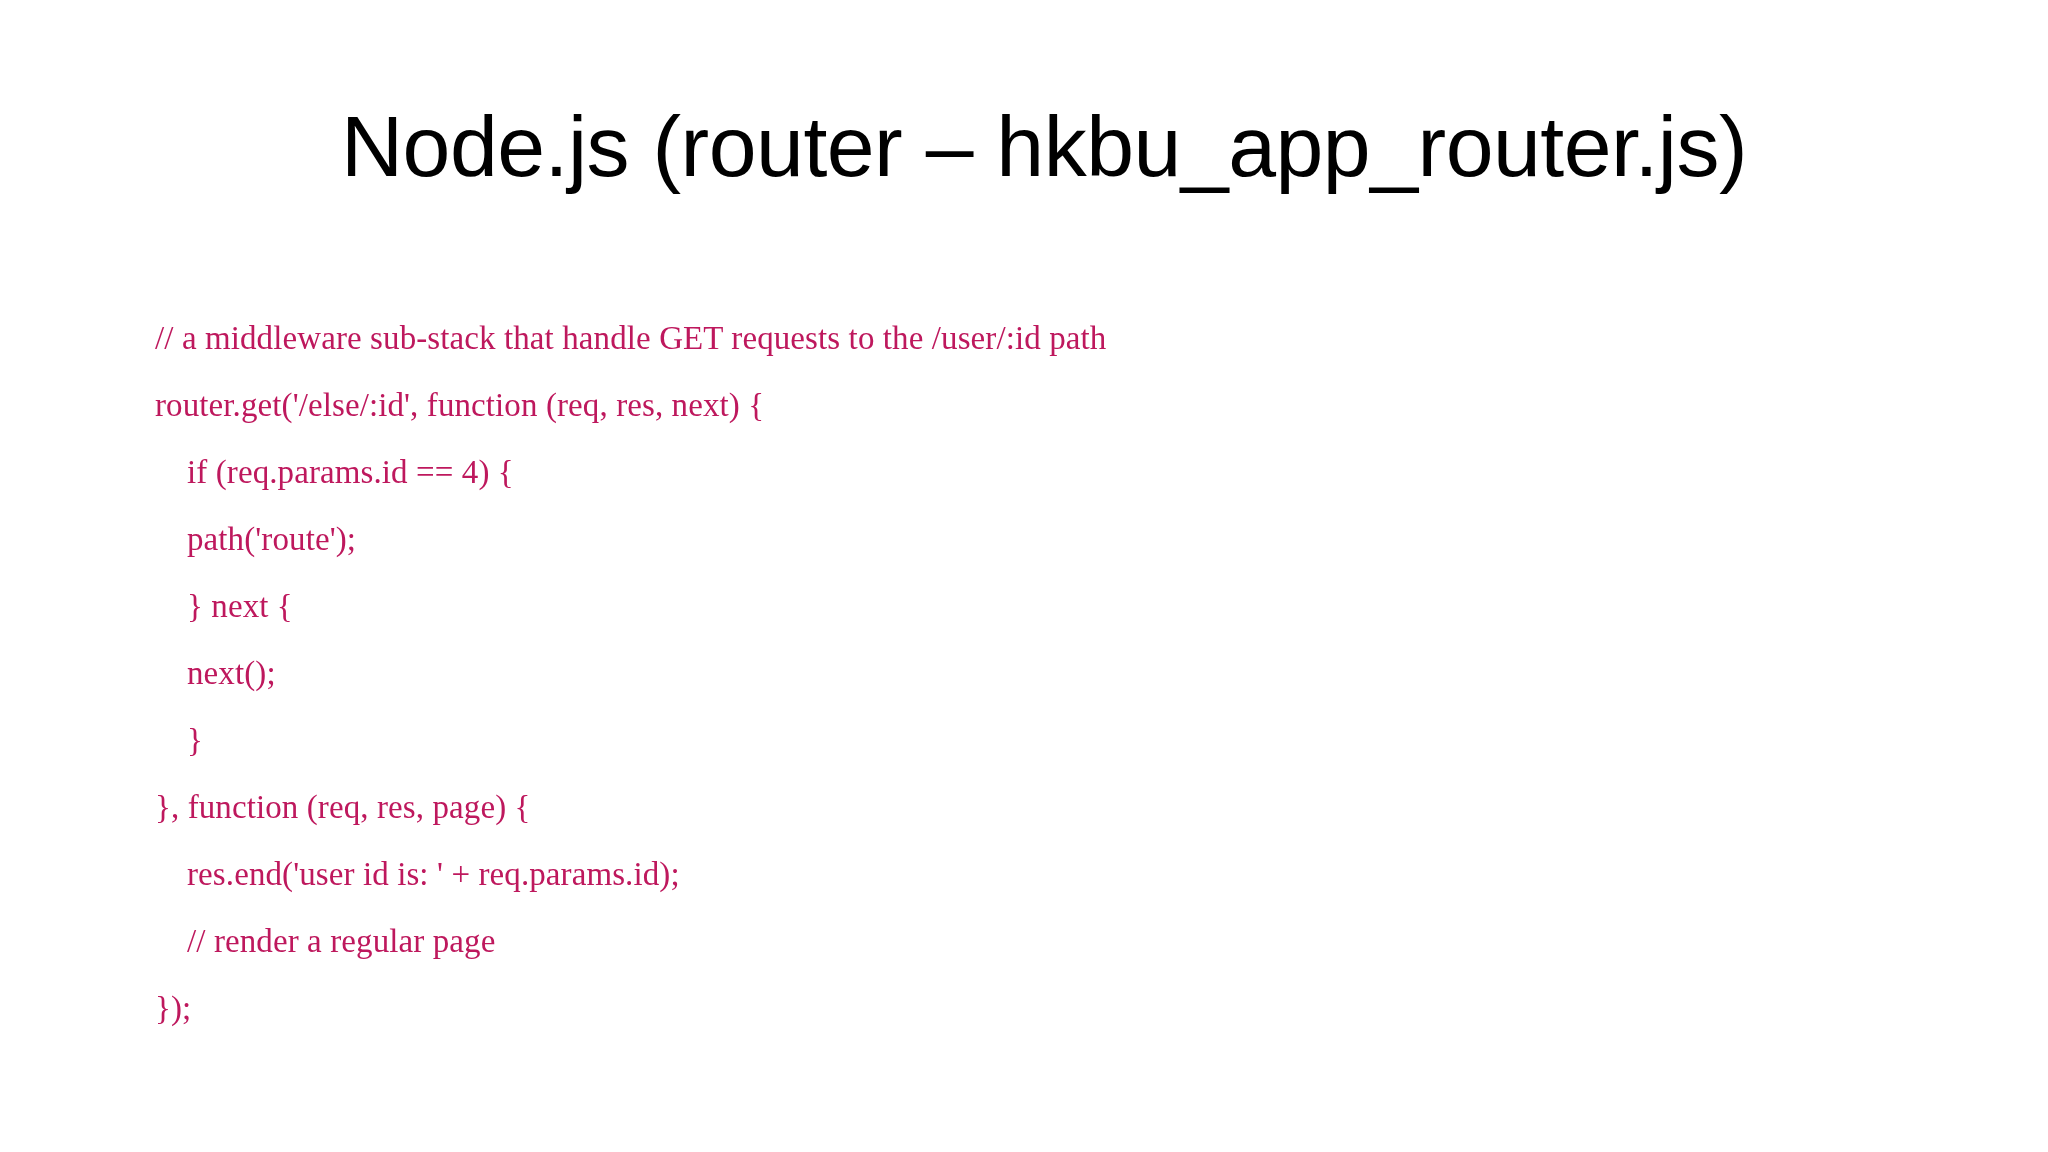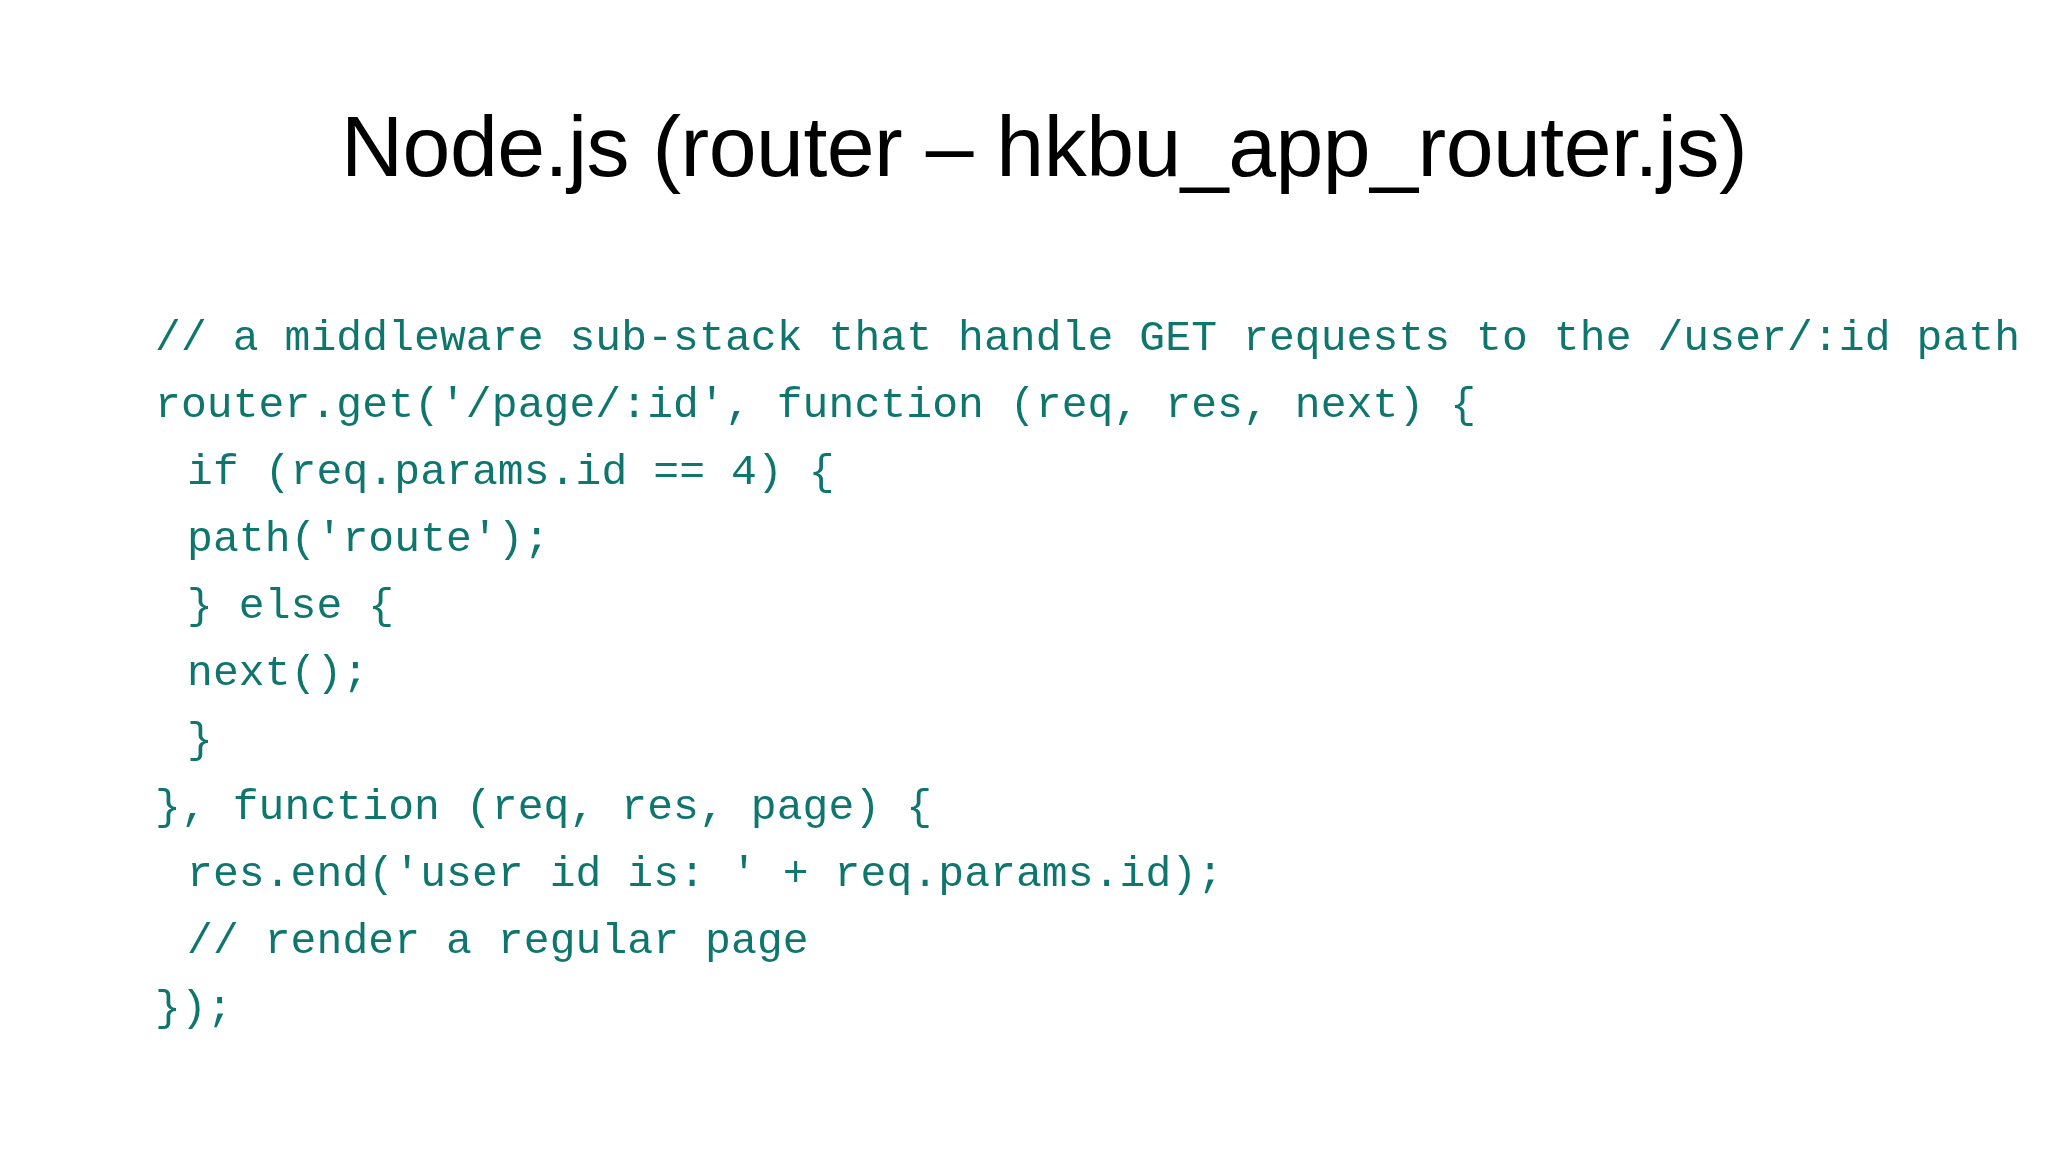--- a/index.html
+++ b/index.html
@@ -42,45 +42,45 @@
 
   
   .code-body {
     position: absolute;
     left: 155px;
     top: 305px;
     width: 1760px;
   }
 
   .code-line {
-    font-family: Liberation Mono, monospace;
-    font-size: 43px;
+    font-family: Liberation Serif, serif;
+    font-size: 33px;
     font-weight: 400;
     line-height: 67px;
-    color: #0f766e;
+    color: #be185d;
     white-space: pre;
     letter-spacing: 0.1px;
   }
 
   .code-line.indent-0 { padding-left: 0px; }
   .code-line.indent-1 { padding-left: 32px; }
 </style>
 </head>
 <body>
 
 <div class="slide">
 
   <div class="slide-title">Node.js (router – hkbu_app_router.js)</div>
 
   <div class="code-body">
     <div class="code-line indent-0">// a middleware sub-stack that handle GET requests to the /user/:id path</div>
-    <div class="code-line indent-0">router.get('/page/:id', function (req, res, next) {</div>
+    <div class="code-line indent-0">router.get('/else/:id', function (req, res, next) {</div>
     <div class="code-line indent-1">if (req.params.id == 4) {</div>
     <div class="code-line indent-1">path('route');</div>
-    <div class="code-line indent-1">} else {</div>
+    <div class="code-line indent-1">} next {</div>
     <div class="code-line indent-1">next();</div>
     <div class="code-line indent-1">}</div>
     <div class="code-line indent-0">}, function (req, res, page) {</div>
     <div class="code-line indent-1">res.end('user id is: ' + req.params.id);</div>
     <div class="code-line indent-1">// render a regular page</div>
     <div class="code-line indent-0">});</div>
   </div>
 
 </div>
 

